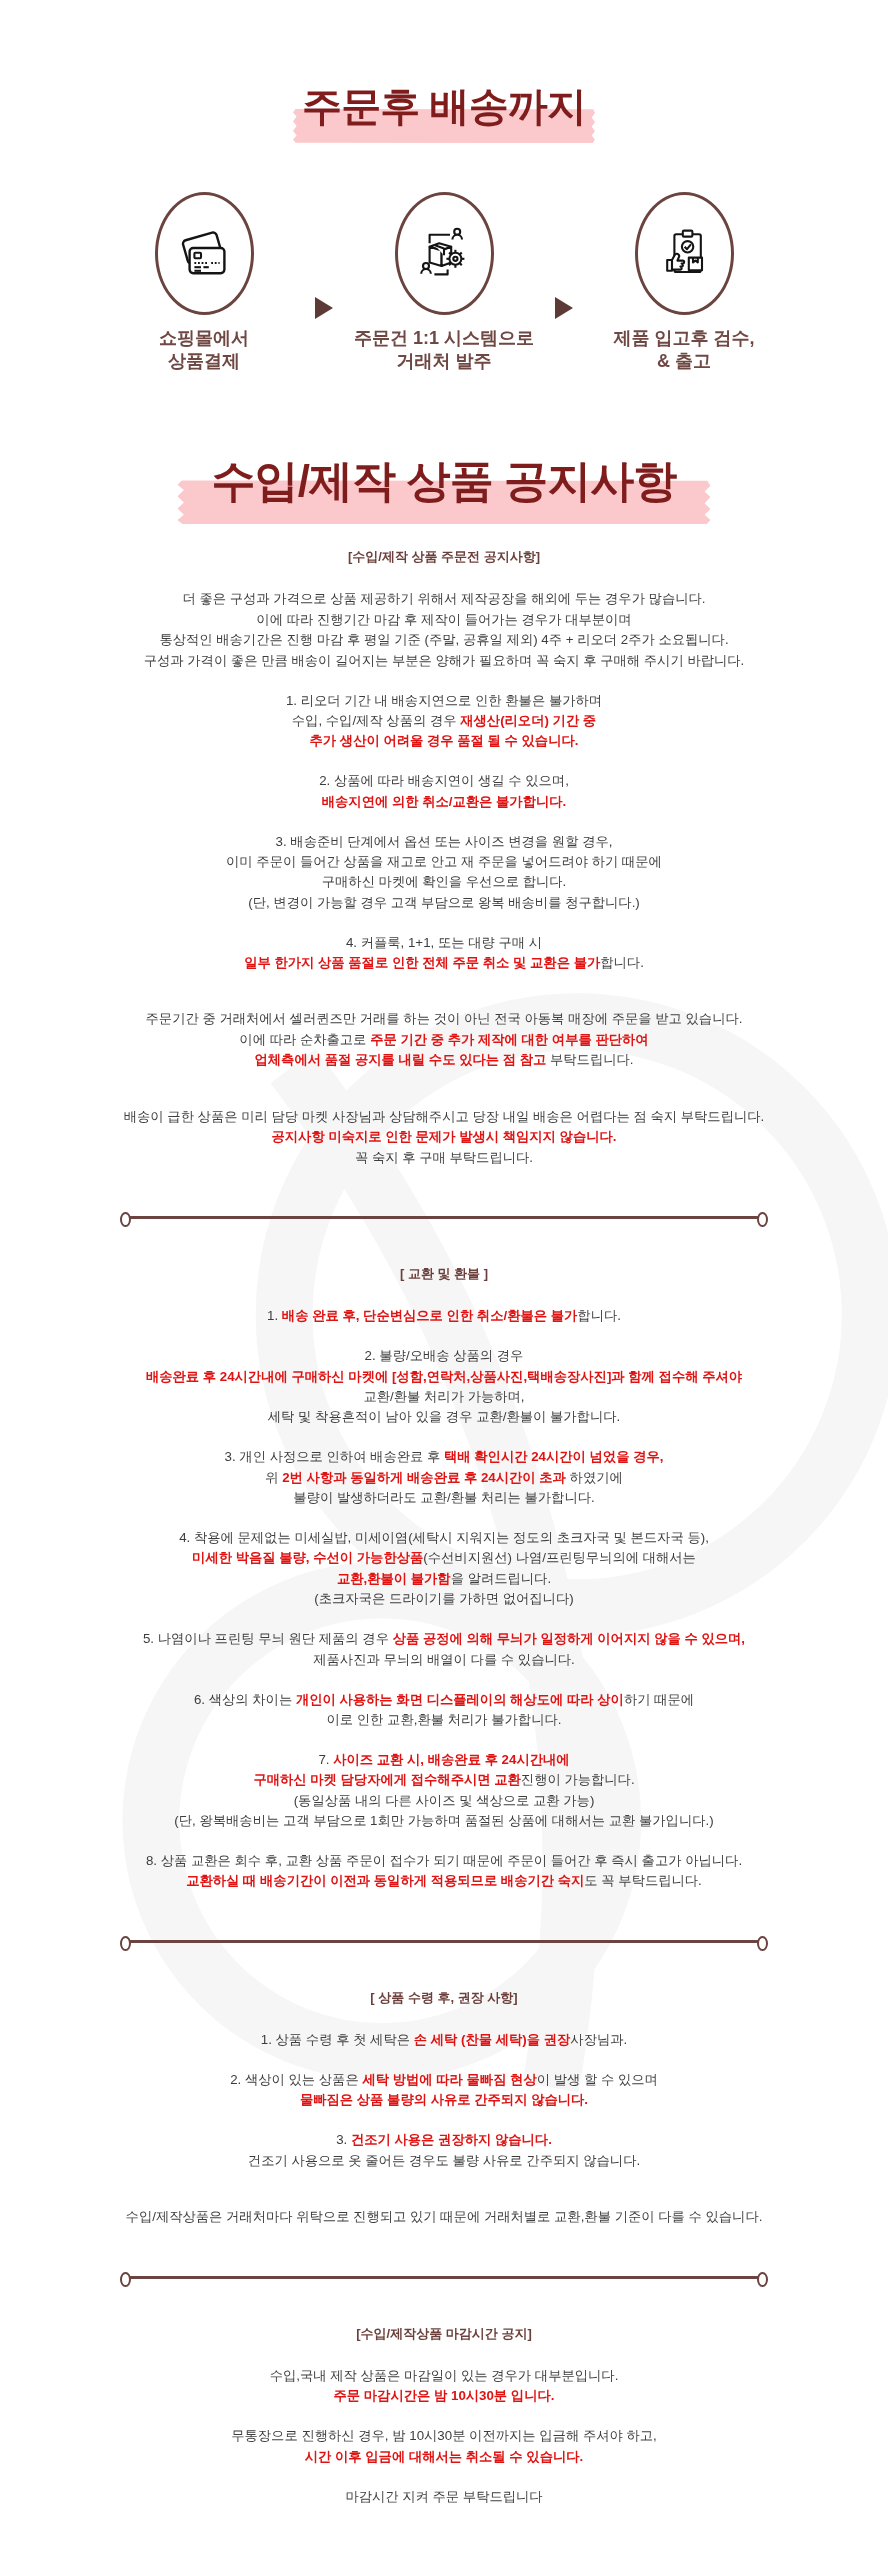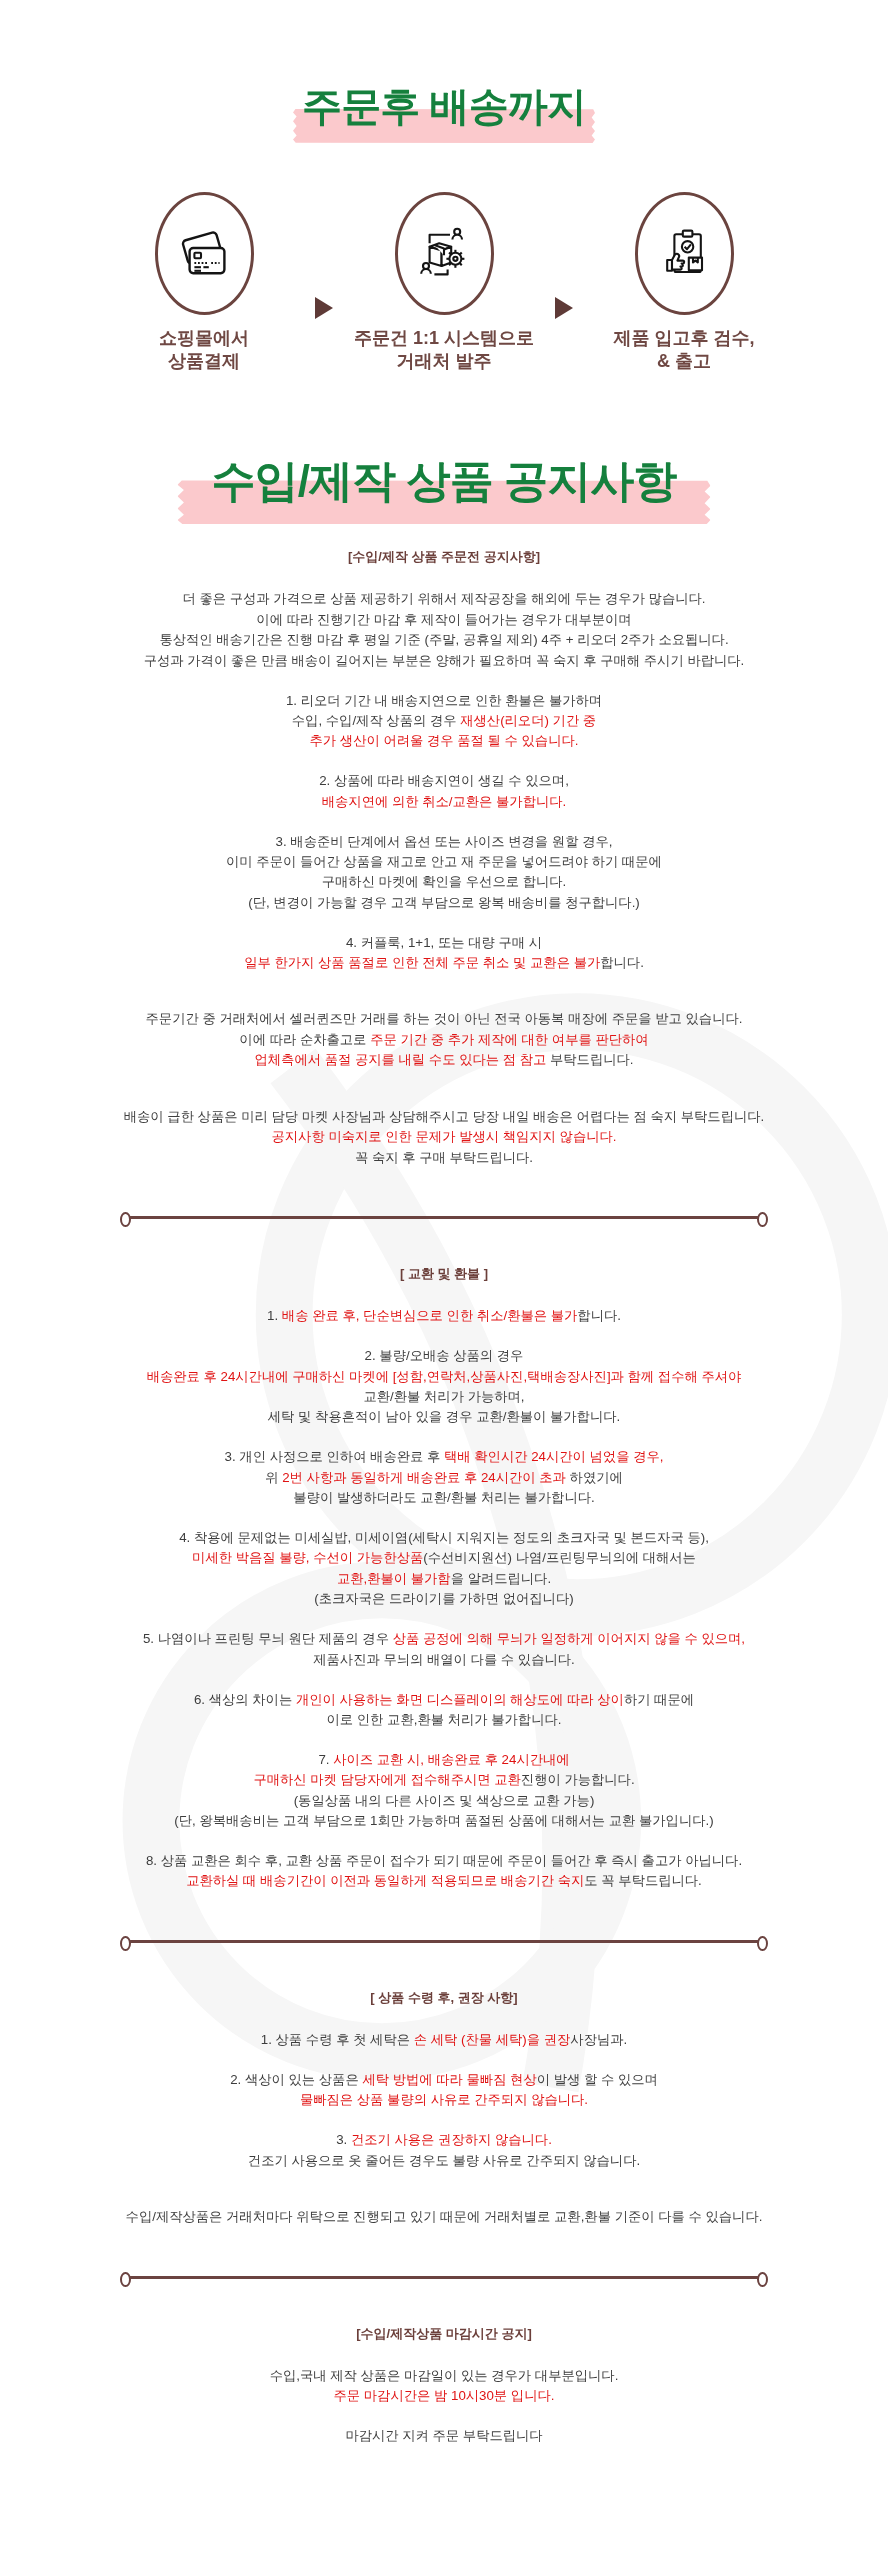--- a/index.html
+++ b/index.html
@@ -5,21 +5,21 @@
   html,body{margin:0;padding:0;background:#ffffff;}
   body{
     width:888px;height:2576px;overflow:hidden;position:relative;
     font-family:"Liberation Sans","DejaVu Sans",sans-serif;
     -webkit-font-smoothing:antialiased;
   }
   .watermark{position:absolute;top:0;left:0;z-index:0;pointer-events:none;}
   .page{position:relative;z-index:1;width:888px;padding-top:82px;box-sizing:border-box;}
 
   
-  .big-title{position:relative;text-align:center;color:#15803d;font-weight:800;margin:0;letter-spacing:-0.9px;}
+  .big-title{position:relative;text-align:center;color:#7f1d1d;font-weight:800;margin:0;letter-spacing:-0.9px;}
   .t1{font-size:40px;line-height:48px;}
   .t2{font-size:44px;line-height:52px;margin-top:82px;}
   .big-title .tx{position:relative;z-index:1;}
   .tape{
     position:absolute;left:50%;transform:translateX(-50%);background:#fbc9cc;z-index:0;
     clip-path:polygon(0.8% 0%,99.4% 1%,100% 12%,98.9% 25%,100% 38%,98.9% 52%,100% 65%,
       98.9% 78%,100% 90%,99.2% 100%,0.9% 99%,0% 90%,1.2% 78%,0% 64%,1.2% 50%,0% 36%,1.2% 22%,0% 10%);
   }
   .tape1{top:27px;width:302px;height:34px;}
   .tape2{top:25px;width:533px;height:44px;}
@@ -34,21 +34,21 @@
   .arrow{width:0;height:0;border-top:11.5px solid transparent;border-bottom:11.5px solid transparent;
          border-left:18px solid #5e3a37;margin-top:50px;}
 
   
   .sections{font-size:13.3px;color:#3d3d3d;}
   .sec-heading{margin:41px 0 0;text-align:center;font-size:13px;font-weight:700;color:#6b3f3a;}
   .block{margin-top:19.5px;}
   .block.first{margin-top:23px;}
   .block.lg{margin-top:36px;}
   .line{text-align:center;line-height:20.4px;}
-  .red{color:#e01313;font-weight:400;}
+  .red{color:#e01313;font-weight:700;}
 
   .divider{position:relative;width:648px;height:12.4px;margin:44px auto 0;}
   .divider .bar{position:absolute;left:9px;right:9px;top:4.4px;height:2.7px;background:#6b4340;border-radius:1.8px;}
   .divider::before,.divider::after{
     content:"";position:absolute;top:0;width:7px;height:11.5px;border:2.7px solid #6b4340;
     border-radius:50%;background:#fff;box-sizing:content-box;
   }
   .divider::before{left:0;}
   .divider::after{right:0;}
 </style>
@@ -261,18 +261,22 @@
       </div>
       <div class="divider">
         <span class="bar"></span>
       </div>
       <h3 class="sec-heading">[수입/제작상품 마감시간 공지]</h3>
       <div class="block first">
         <div class="line"><span>수입,국내 제작 상품은 마감일이 있는 경우가 대부분입니다.</span></div>
         <div class="line"><span class="red">주문 마감시간은 밤 10시30분 입니다.</span></div>
       </div>
       <div class="block">
+        <div class="line"><span>무통장으로 진행하신 경우, 밤 10시30분 이전까지는 입금해 주셔야 하고,</span></div>
+        <div class="line"><span class="red">시간 이후 입금에 대해서는 취소될 수 있습니다.</span></div>
+      </div>
+      <div class="block">
         <div class="line"><span>마감시간 지켜 주문 부탁드립니다</span></div>
       </div>
     </div>
 
 </div>
 
 
 </body></html>

